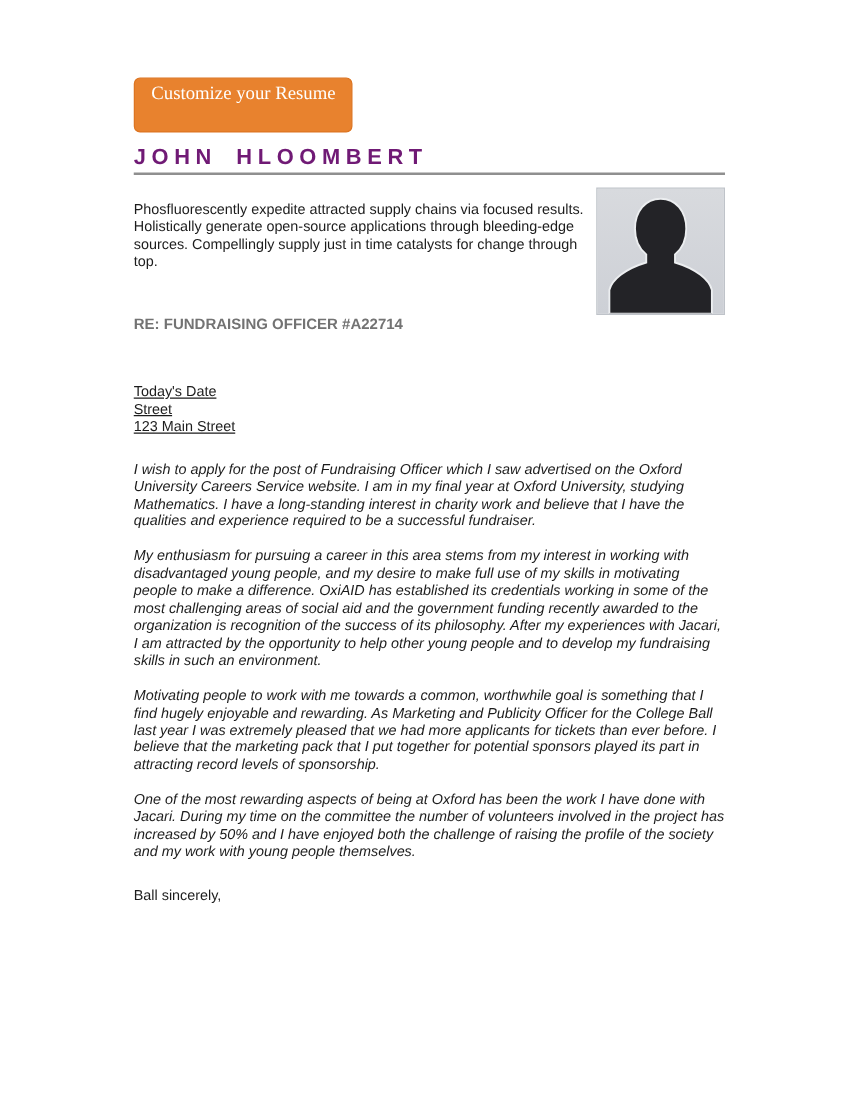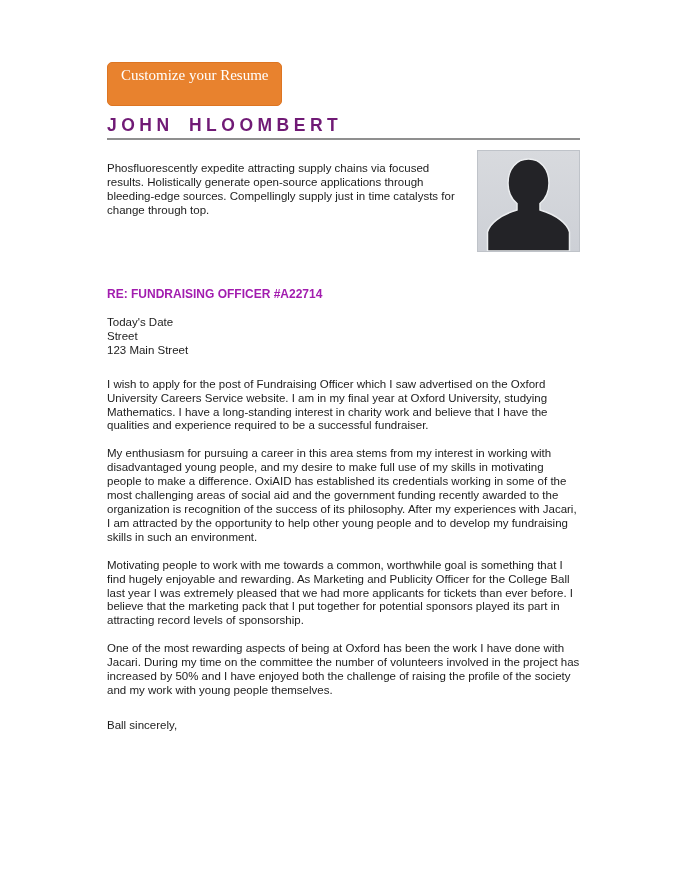--- a/index.html
+++ b/index.html
@@ -65,30 +65,29 @@
     width: 103px;
     height: 102px;
     background: linear-gradient(180deg, #d8dade 0%, #cdd0d6 100%);
     border: 1px solid #bfc3c9;
     overflow: hidden;
     flex-shrink: 0;
   }
   .photo-frame svg { display: block; }
   
   .subject {
-    margin-top: 35px;
     font-size: 12px;
     font-weight: bold;
-    color: #a21caf;
+    color: #737373;
   }
   
-  .recipient-block { margin-top: 15px; }
+  .recipient-block { margin-top: 42px; text-decoration: underline; }
   .recipient-block div { font-size: 11.5px; line-height: 13.9px; }
   
-  .letter-body { margin-top: 20px; }
+  .letter-body { margin-top: 20px; font-style: italic; }
   .letter-body p {
     font-size: 11.5px;
     line-height: 13.9px;
     margin-bottom: 14px;
   }
   .closing {
     margin-top: 21px;
     font-size: 11.5px;
     line-height: 13.9px;
   }
@@ -99,21 +98,21 @@
 <div class="page">
 
   <a class="customize-btn">Customize your Resume</a>
 
   <div class="name">JOHN HLOOMBERT</div>
 
   <hr class="rule">
 
   <div class="header-row">
     <div class="header-left">
-      <div class="summary">Phosfluorescently expedite attracting supply chains via focused results. Holistically generate open-source applications through bleeding-edge sources.  Compellingly supply just in time catalysts for change through top.</div>
+      <div class="summary">Phosfluorescently expedite attracted supply chains via focused results. Holistically generate open-source applications through bleeding-edge sources.  Compellingly supply just in time catalysts for change through top.</div>
     </div>
 
     <div class="photo-frame">
       <svg width="101" height="100" viewBox="0 0 101 100">
         <path d="M 50.5 8
                  C 62.5 8, 71 18, 71 32
                  C 71 41.5, 67 48.5, 62 52.5
                  L 62 59
                  C 79 64, 89.5 73, 91.5 81
                  L 91.5 100

